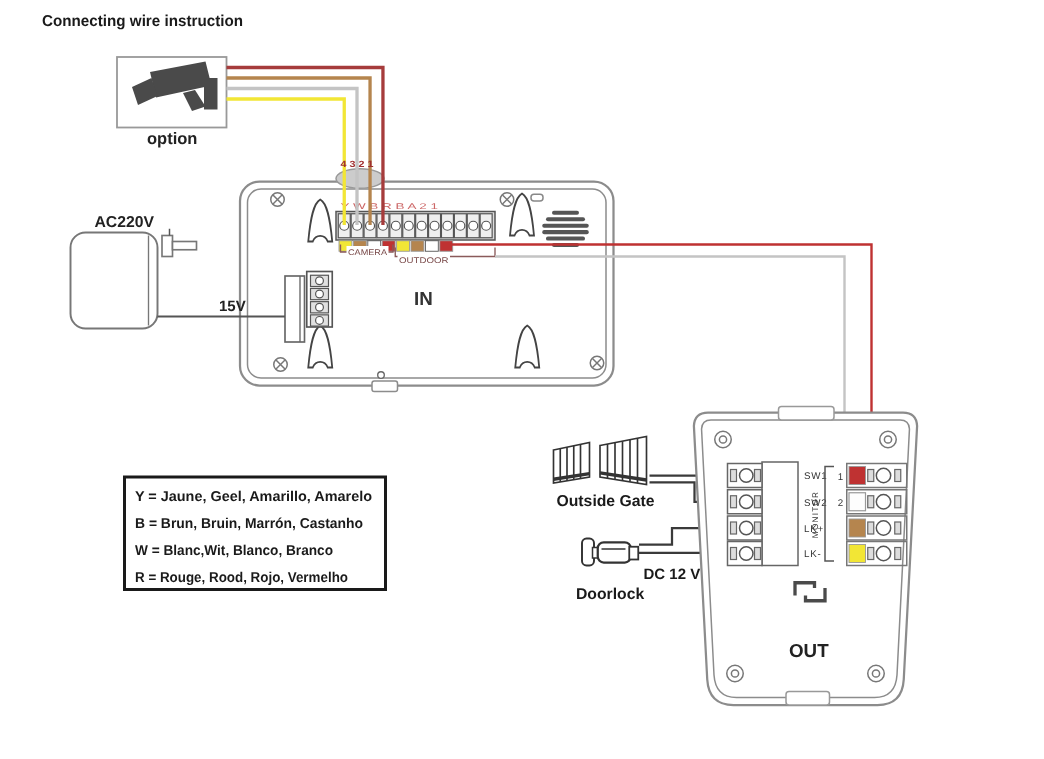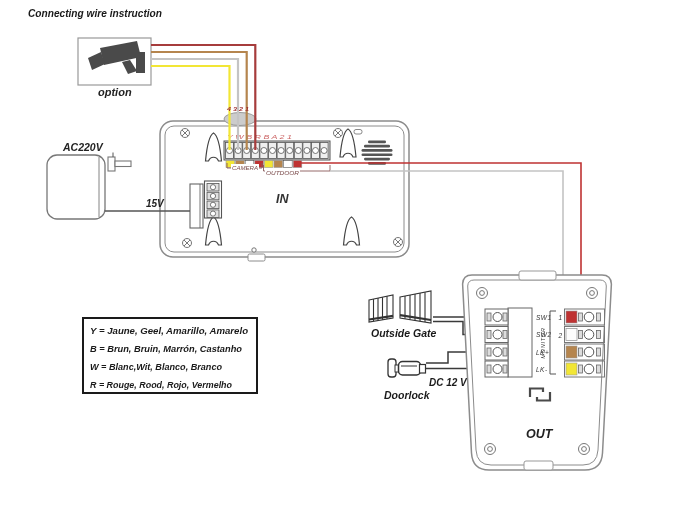--- a/index.html
+++ b/index.html
@@ -1,17 +1,17 @@
 <!DOCTYPE html>
 <html><head>
 <meta charset="utf-8">
 <style>
   html,body{margin:0;padding:0;background:#fff;}
   .canvas{position:relative;width:696px;height:506px;background:#fff;overflow:hidden;
-          font-family:"Liberation Sans",sans-serif;font-style:italic;}
+          font-family:"Liberation Sans",sans-serif;}
   svg text{font-family:"Liberation Sans",sans-serif;}
   .b{font-weight:bold;}
 </style>
 </head>
 <body>
 
 <div class="canvas">
 <svg width="696" height="506" viewBox="0 0 696 506" xmlns="http://www.w3.org/2000/svg">
 
   <text x="28" y="17" font-size="10.5" class="b" font-weight="bold" fill="#1a1a1a" textLength="134" lengthAdjust="spacingAndGlyphs">Connecting wire instruction</text>

